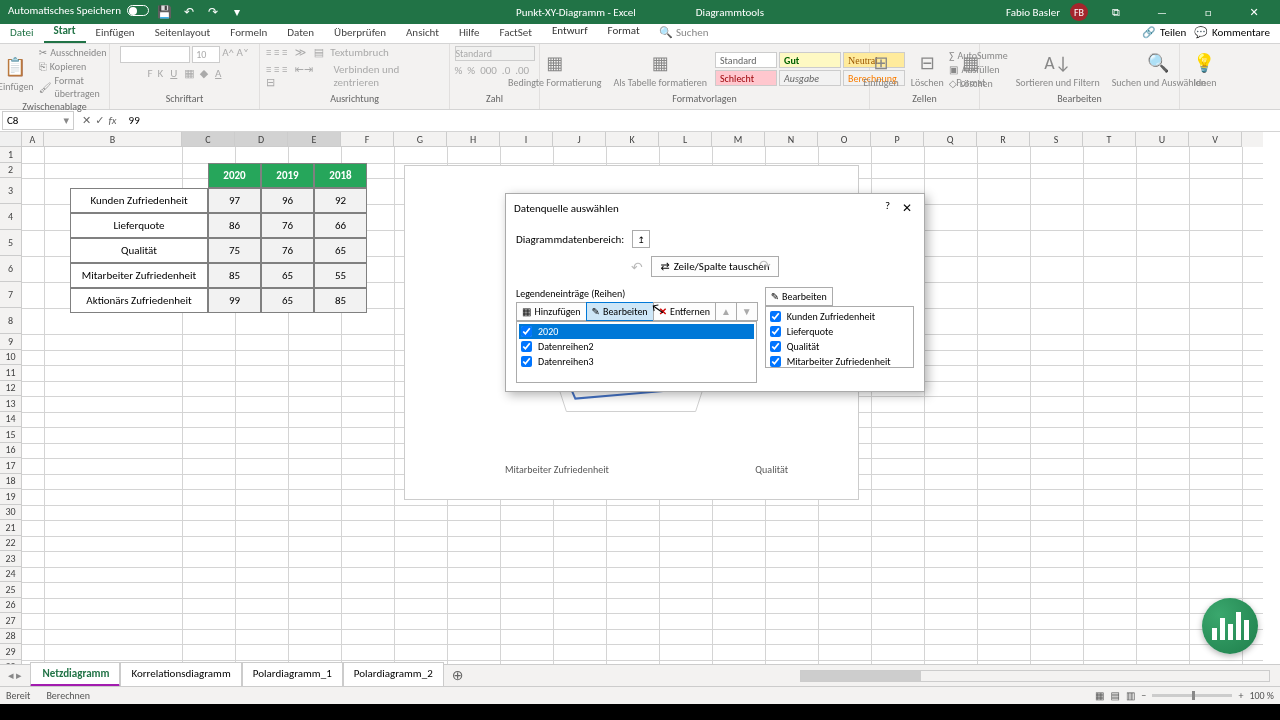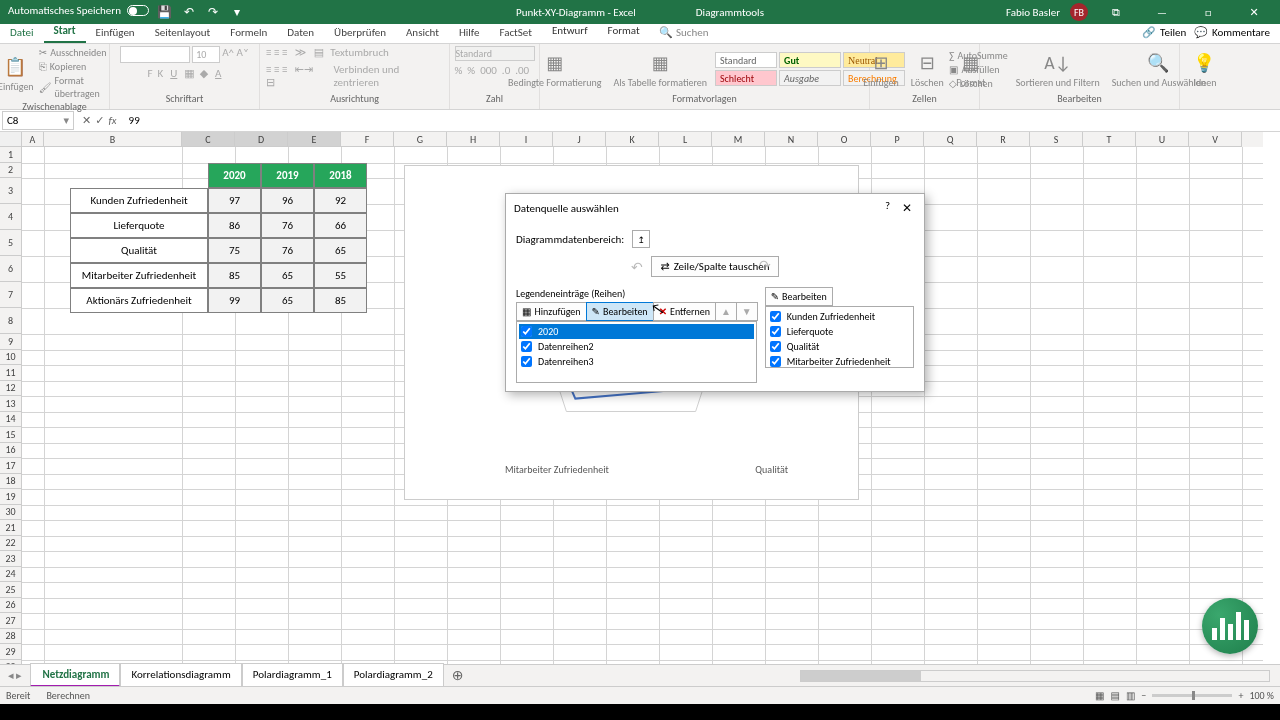--- a/index.html
+++ b/index.html
@@ -112,21 +112,21 @@
 .dlg-btn { border: 1px solid #ababab; padding: 3px 12px; min-width: 60px; background: #fdfdfd; font-size: 11px; }
 .dlg-footer .right { display: flex; gap: 6px; }
 
 
 .cursor { position: absolute; left: 651px; top: 300px; font-size: 15px; pointer-events: none; transform: rotate(-10deg); }
 
 
 .sheet-bar { position: absolute; bottom: 18px; left: 0; right: 0; height: 22px; background: #f3f2f1; border-top: 1px solid #ccc; display: flex; align-items: center; font-size: 11px; }
 .sheet-nav { padding: 0 8px; color: #888; display: flex; gap: 4px; }
 .sheet-tab { padding: 4px 10px; border: 1px solid #ccc; border-bottom: none; background: #fff; margin-top: -1px; }
-.sheet-tab.active { border-bottom: 2px solid #a21caf; font-weight: 600; color: #217346; padding-left: 12px; }
+.sheet-tab.active { border-bottom: 4px solid #a21caf; font-weight: 600; color: #217346; padding-left: 12px; }
 .sheet-add { padding: 0 8px; color: #666; font-size: 14px; }
 .hscroll { flex: 1; display: flex; align-items: center; justify-content: flex-end; padding-right: 10px; }
 .hscroll-track { width: 470px; height: 12px; border: 1px solid #ccc; position: relative; }
 .hscroll-thumb { position: absolute; left: 0; width: 120px; height: 100%; background: #cdcdcd; }
 
 
 .status-bar { position: absolute; bottom: 0; left: 0; right: 0; height: 18px; background: #f3f2f1; border-top: 1px solid #ccc; display: flex; align-items: center; justify-content: space-between; font-size: 10px; color: #555; padding: 0 6px; }
 .status-bar .views { display: flex; gap: 6px; align-items: center; }
 .zoom-slider { width: 80px; height: 3px; background: #ccc; position: relative; }
 .zoom-slider::after { content: ""; position: absolute; left: 50%; top: -3px; width: 3px; height: 9px; background: #888; }

